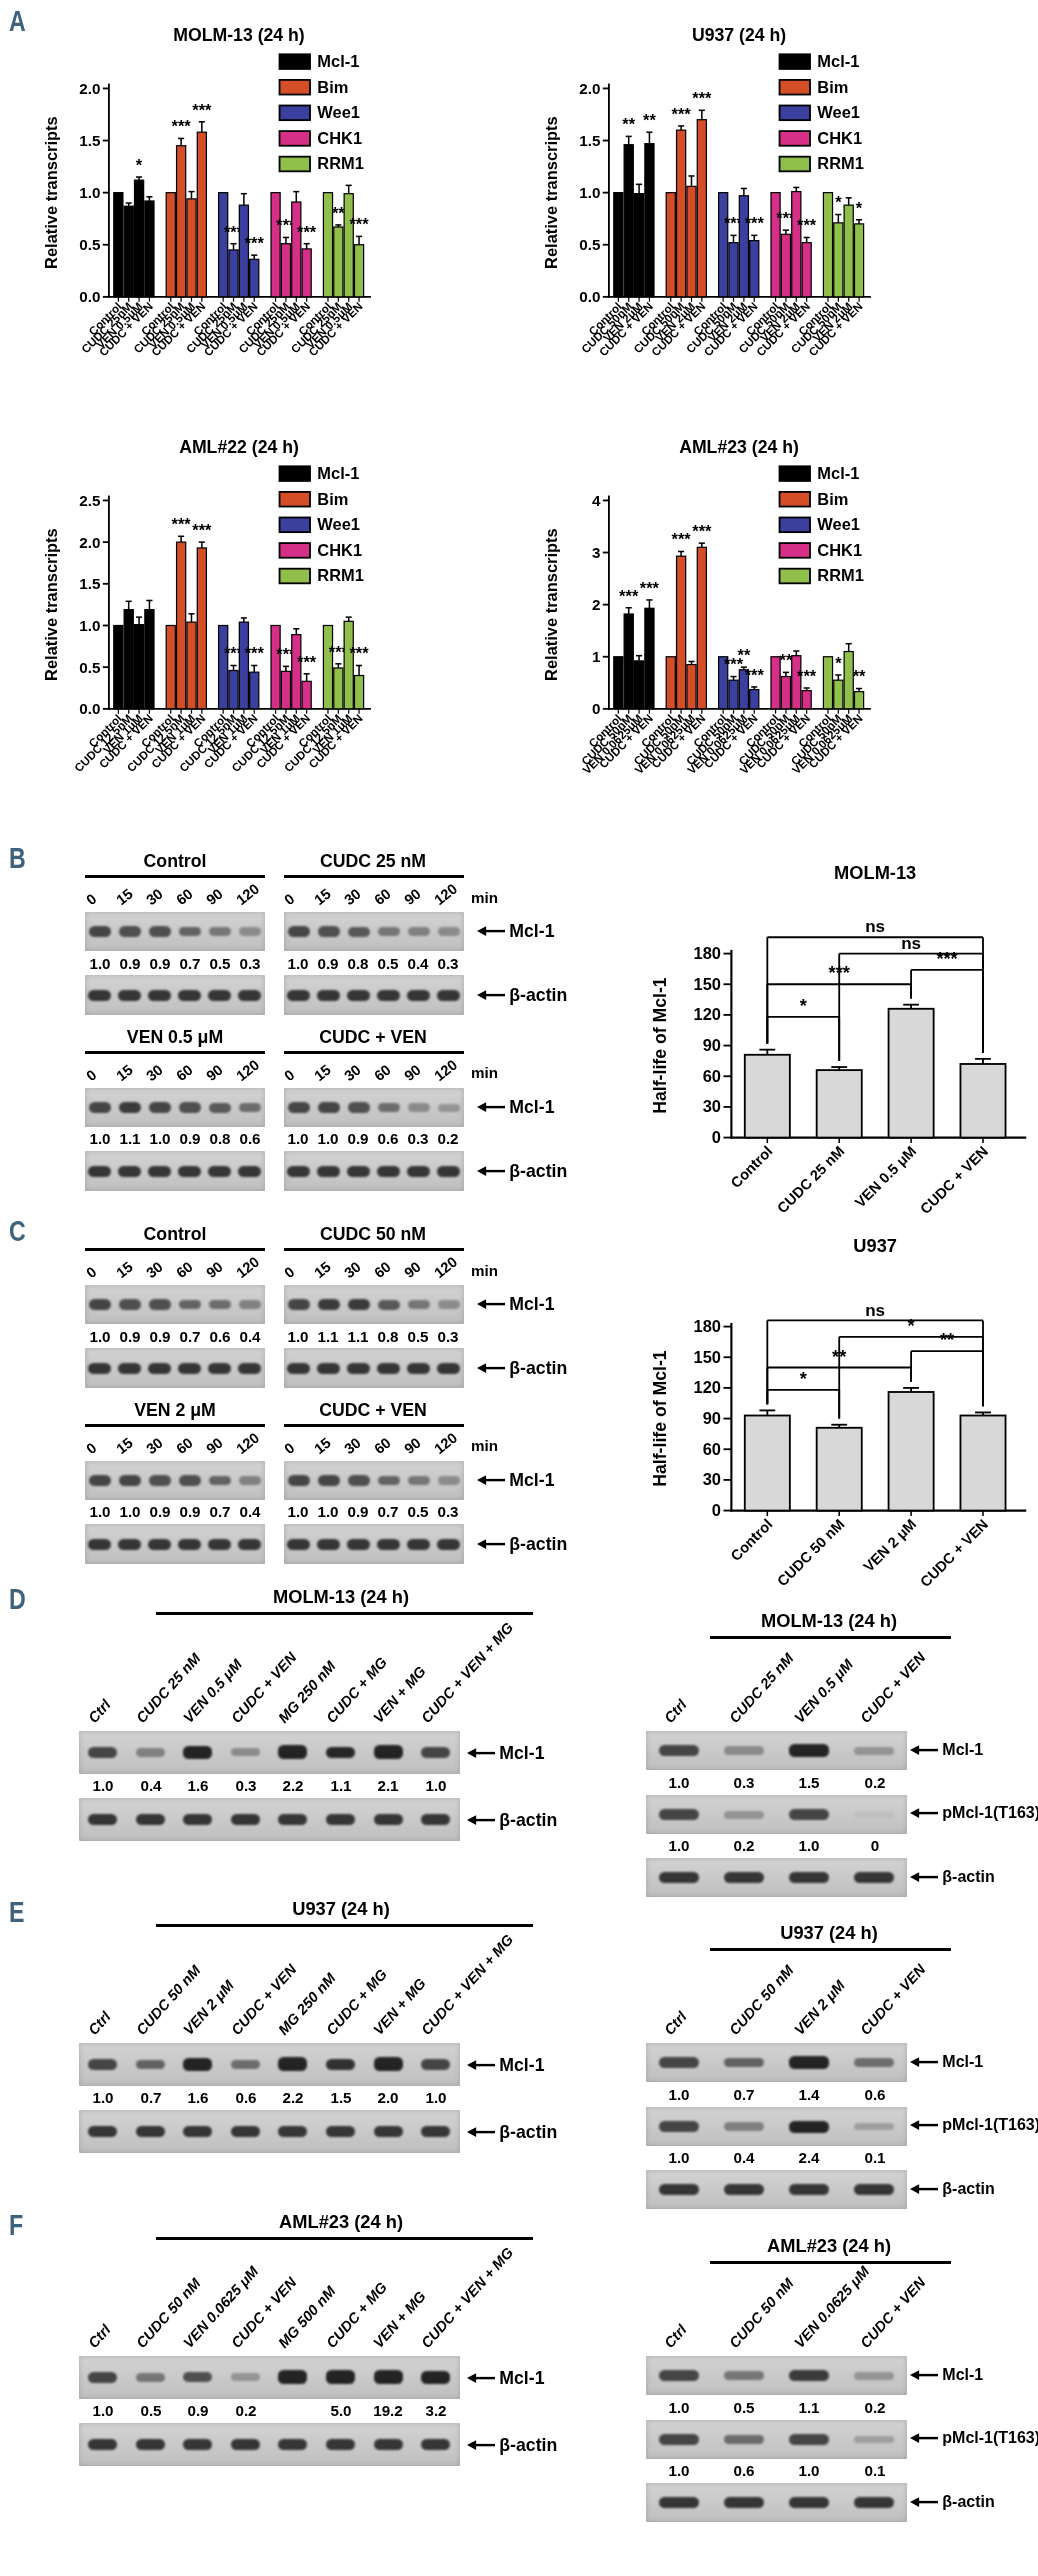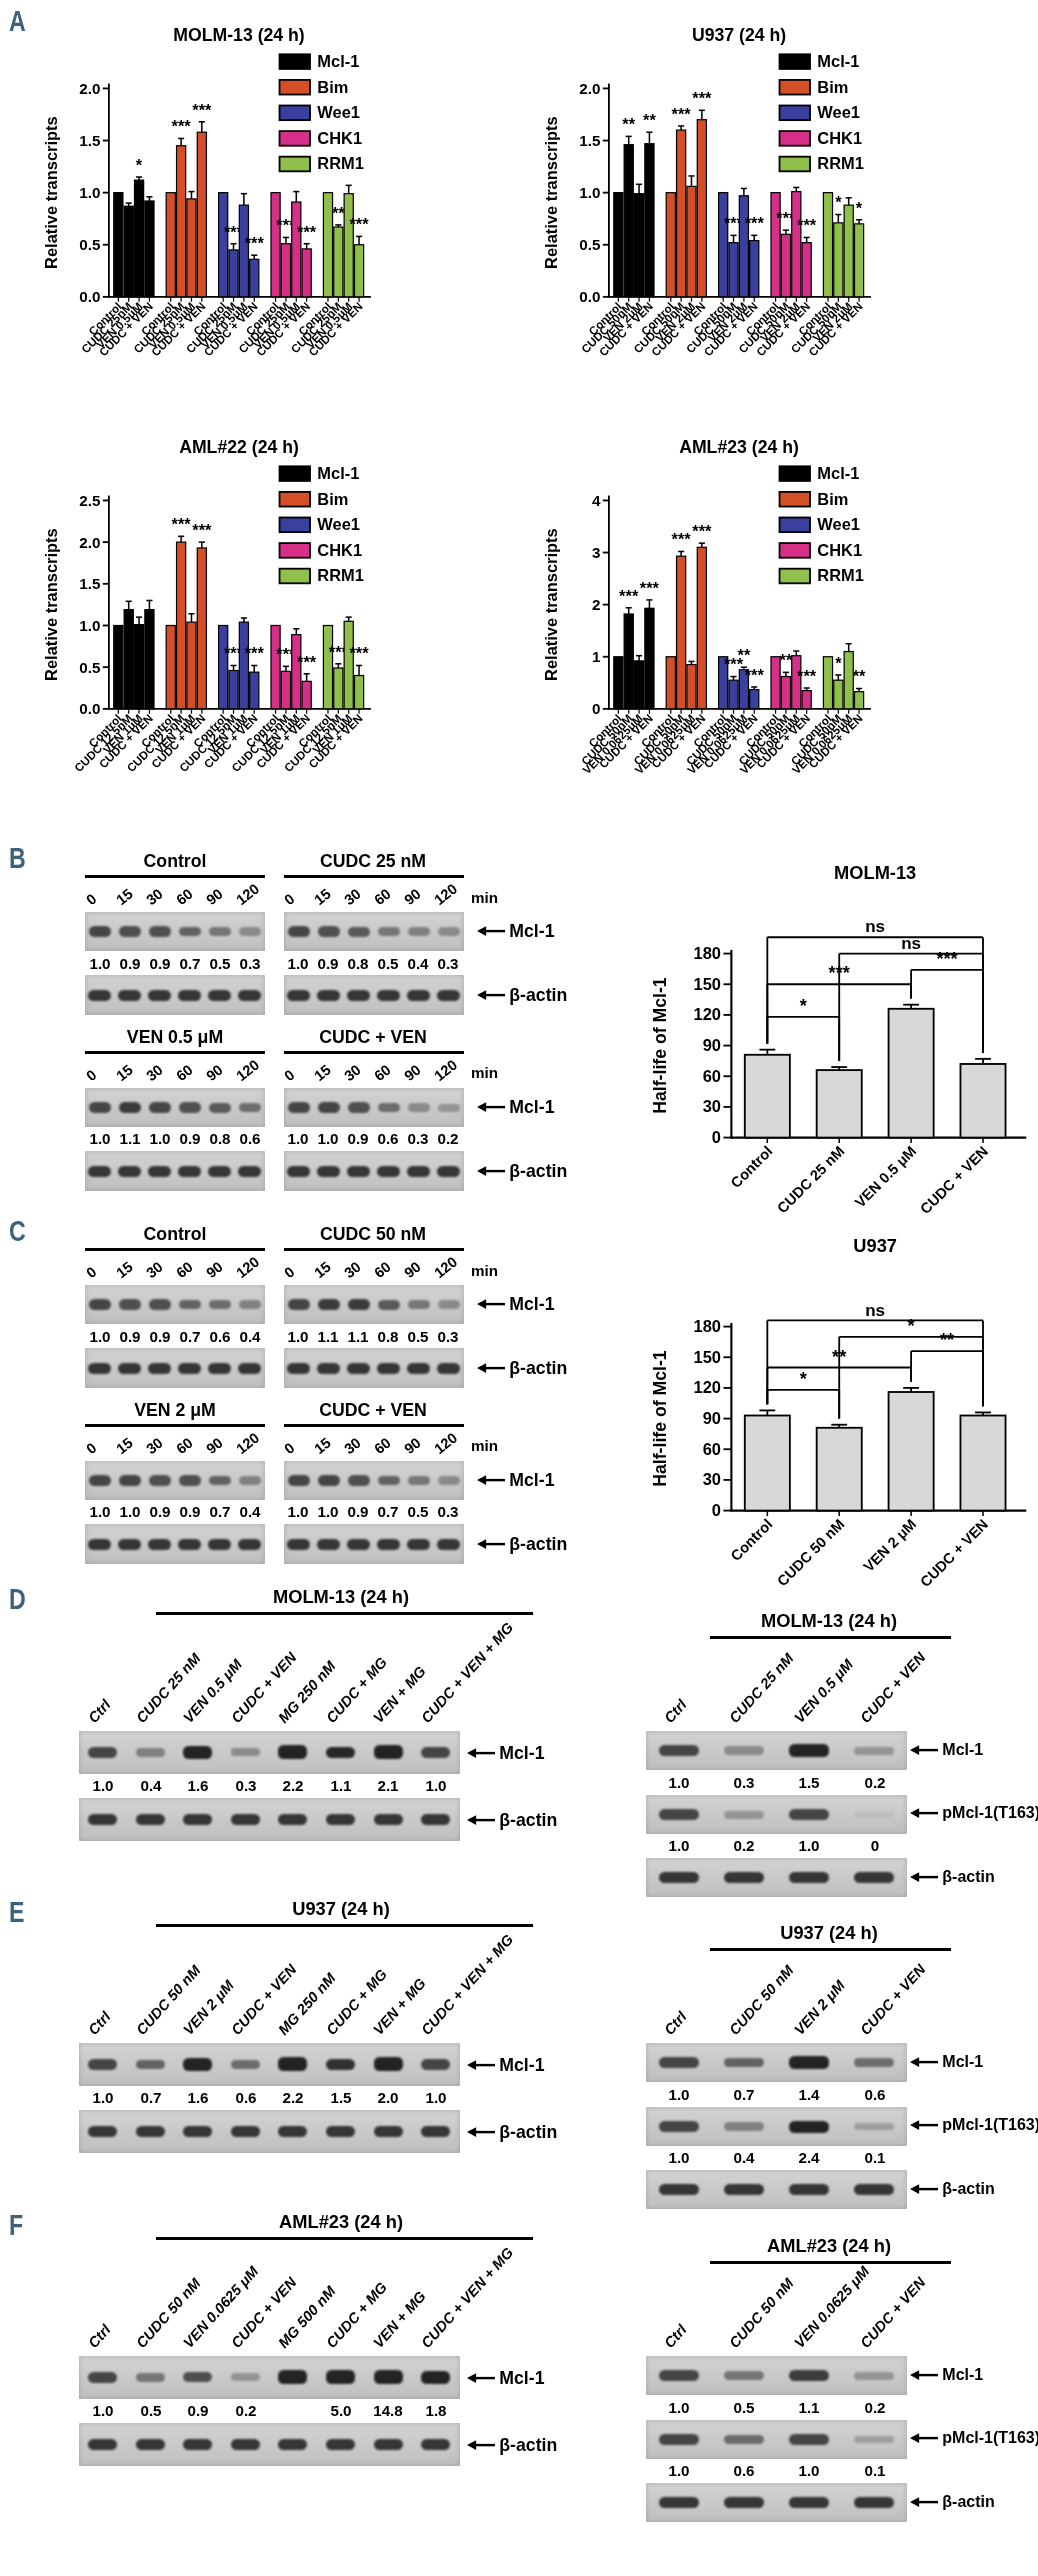--- a/index.html
+++ b/index.html
@@ -1207,22 +1207,22 @@
           <rect x="13" y="8" width="33" height="4" fill="#000"></rect>
         </svg>
         <span>Mcl-1</span>
       </div>
       <div class="value-cell" style="left: 86px; top: 191px;">1.0</div>
       <div class="value-cell" style="left: 134px; top: 191px;">0.5</div>
       <div class="value-cell" style="left: 181px; top: 191px;">0.9</div>
       <div class="value-cell" style="left: 229px; top: 191px;">0.2</div>
       <div class="value-cell" style="left: 276px; top: 207px; margin-top: 11px;">14.5</div>
       <div class="value-cell" style="left: 324px; top: 191px;">5.0</div>
-      <div class="value-cell" style="left: 371px; top: 191px;">14.8</div>
-      <div class="value-cell" style="left: 419px; top: 191px;">1.8</div>
+      <div class="value-cell" style="left: 371px; top: 191px;">19.2</div>
+      <div class="value-cell" style="left: 419px; top: 191px;">3.2</div>
       <div class="blot-strip" style="left: 79px; top: 212px; width: 381px; height: 43px;">
         <div class="band" style="left: 9.1px; top: 16px; width: 29px; height: 11px; opacity: 0.82;"></div>
         <div class="band" style="left: 57px; top: 16px; width: 29px; height: 11px; opacity: 0.82;"></div>
         <div class="band" style="left: 104px; top: 16px; width: 29px; height: 11px; opacity: 0.82;"></div>
         <div class="band" style="left: 152px; top: 16px; width: 29px; height: 11px; opacity: 0.82;"></div>
         <div class="band" style="left: 199px; top: 16px; width: 29px; height: 11px; opacity: 0.82;"></div>
         <div class="band" style="left: 247px; top: 16px; width: 29px; height: 11px; opacity: 0.82;"></div>
         <div class="band" style="left: 295px; top: 16px; width: 29px; height: 11px; opacity: 0.82;"></div>
         <div class="band" style="left: 342px; top: 16px; width: 29px; height: 11px; opacity: 0.82;"></div>
       </div>

